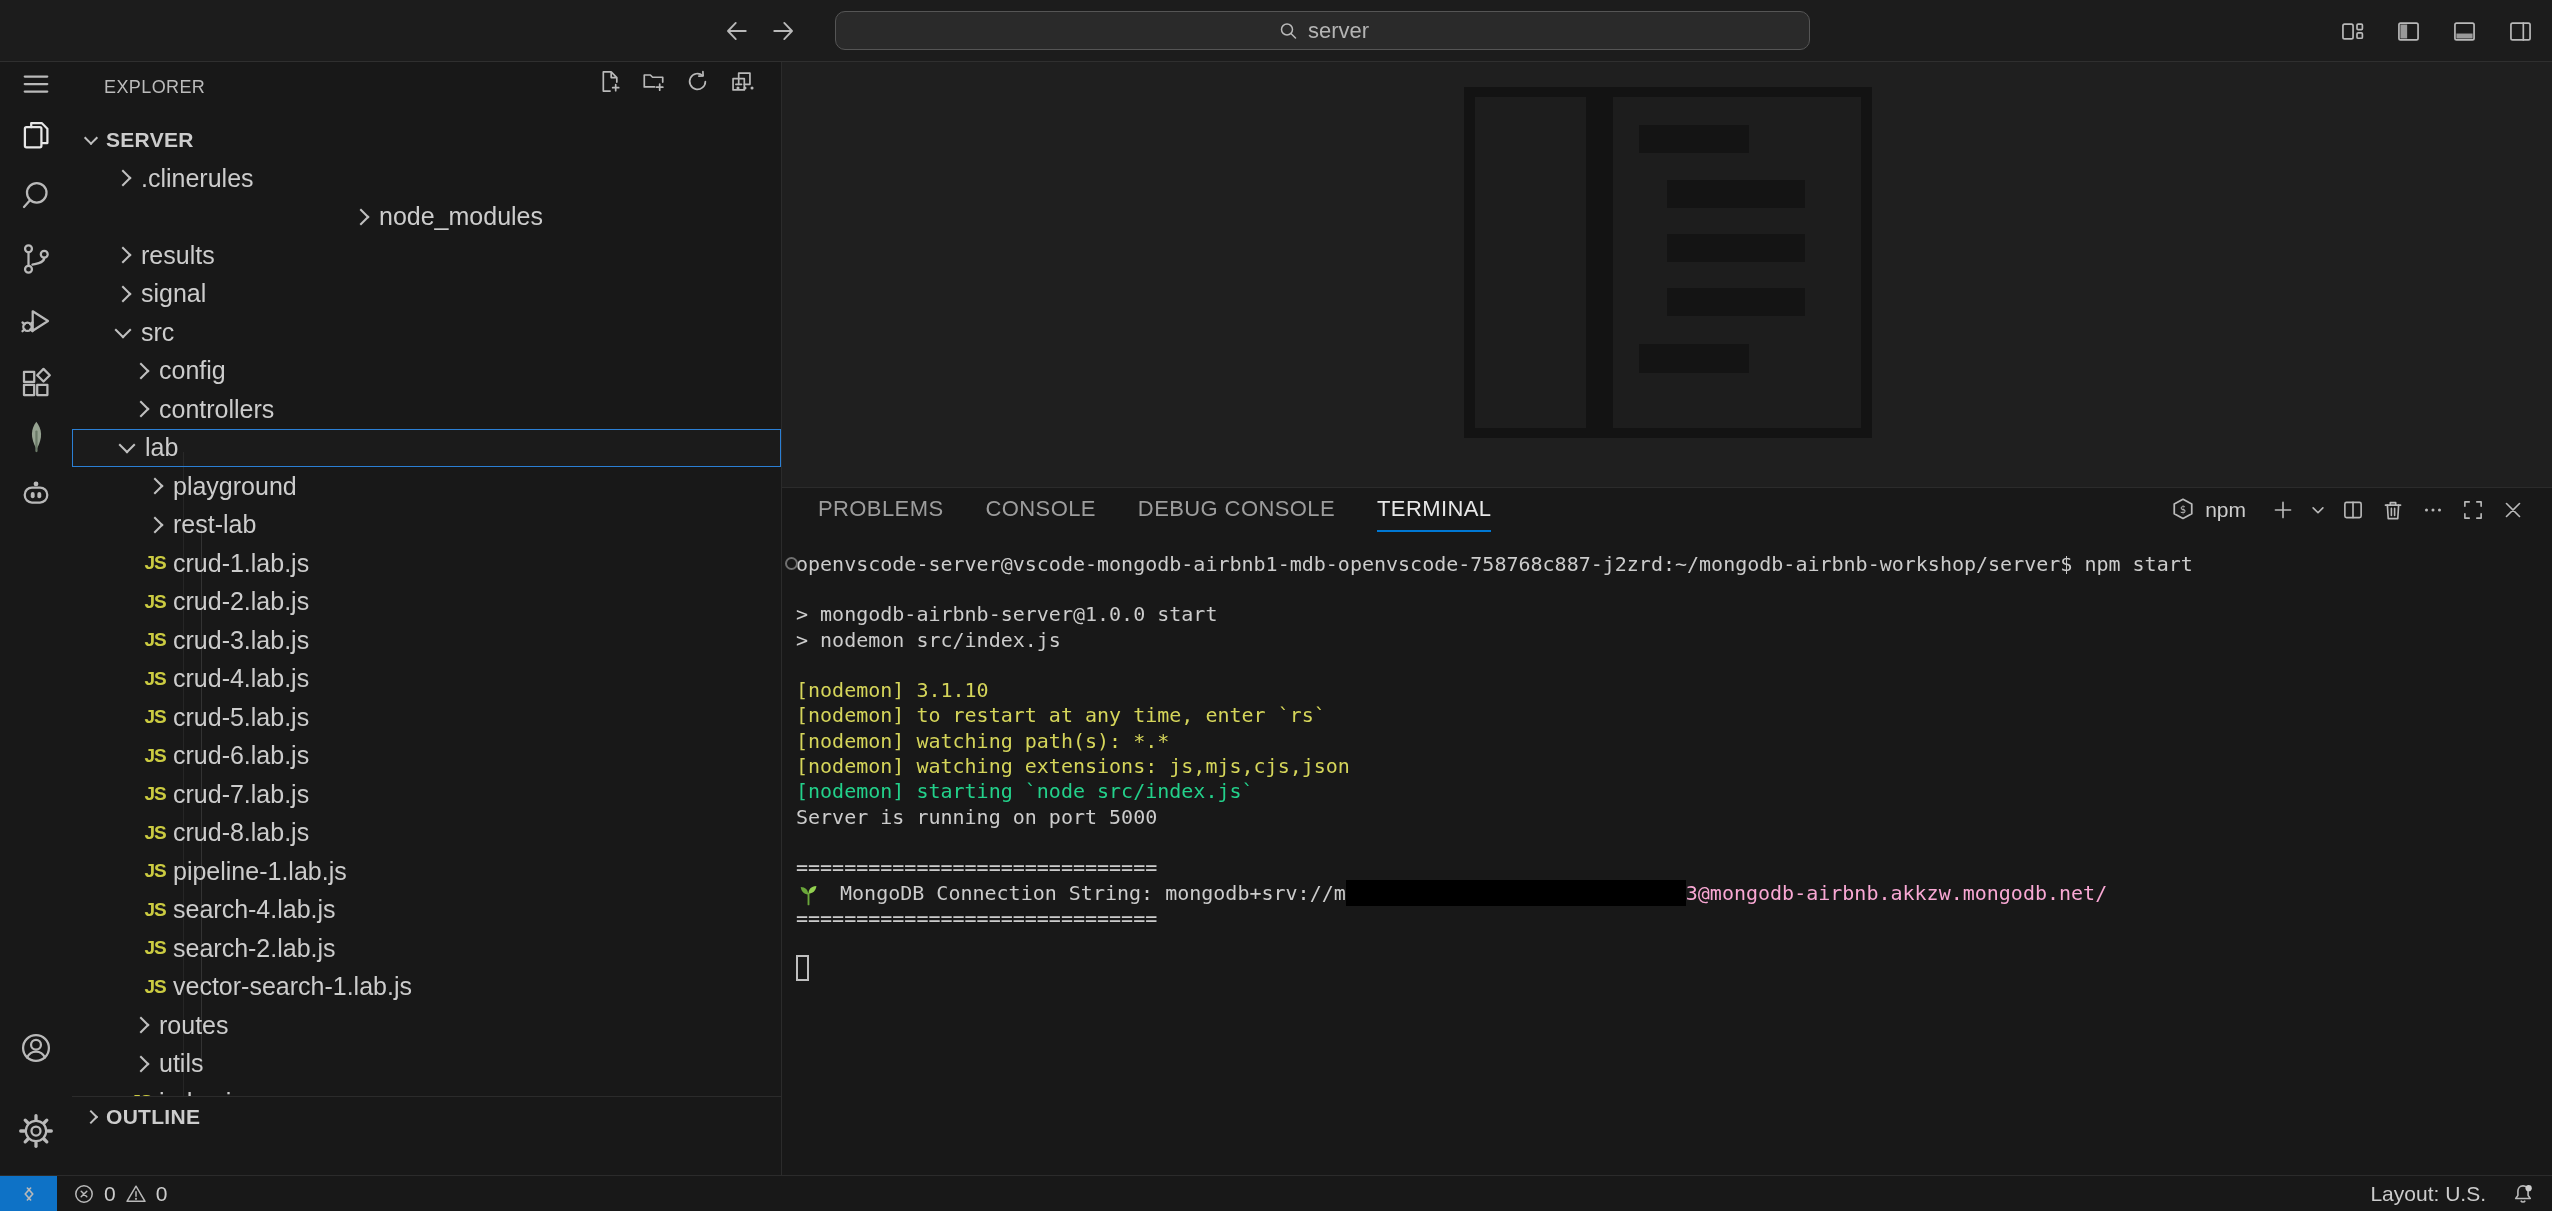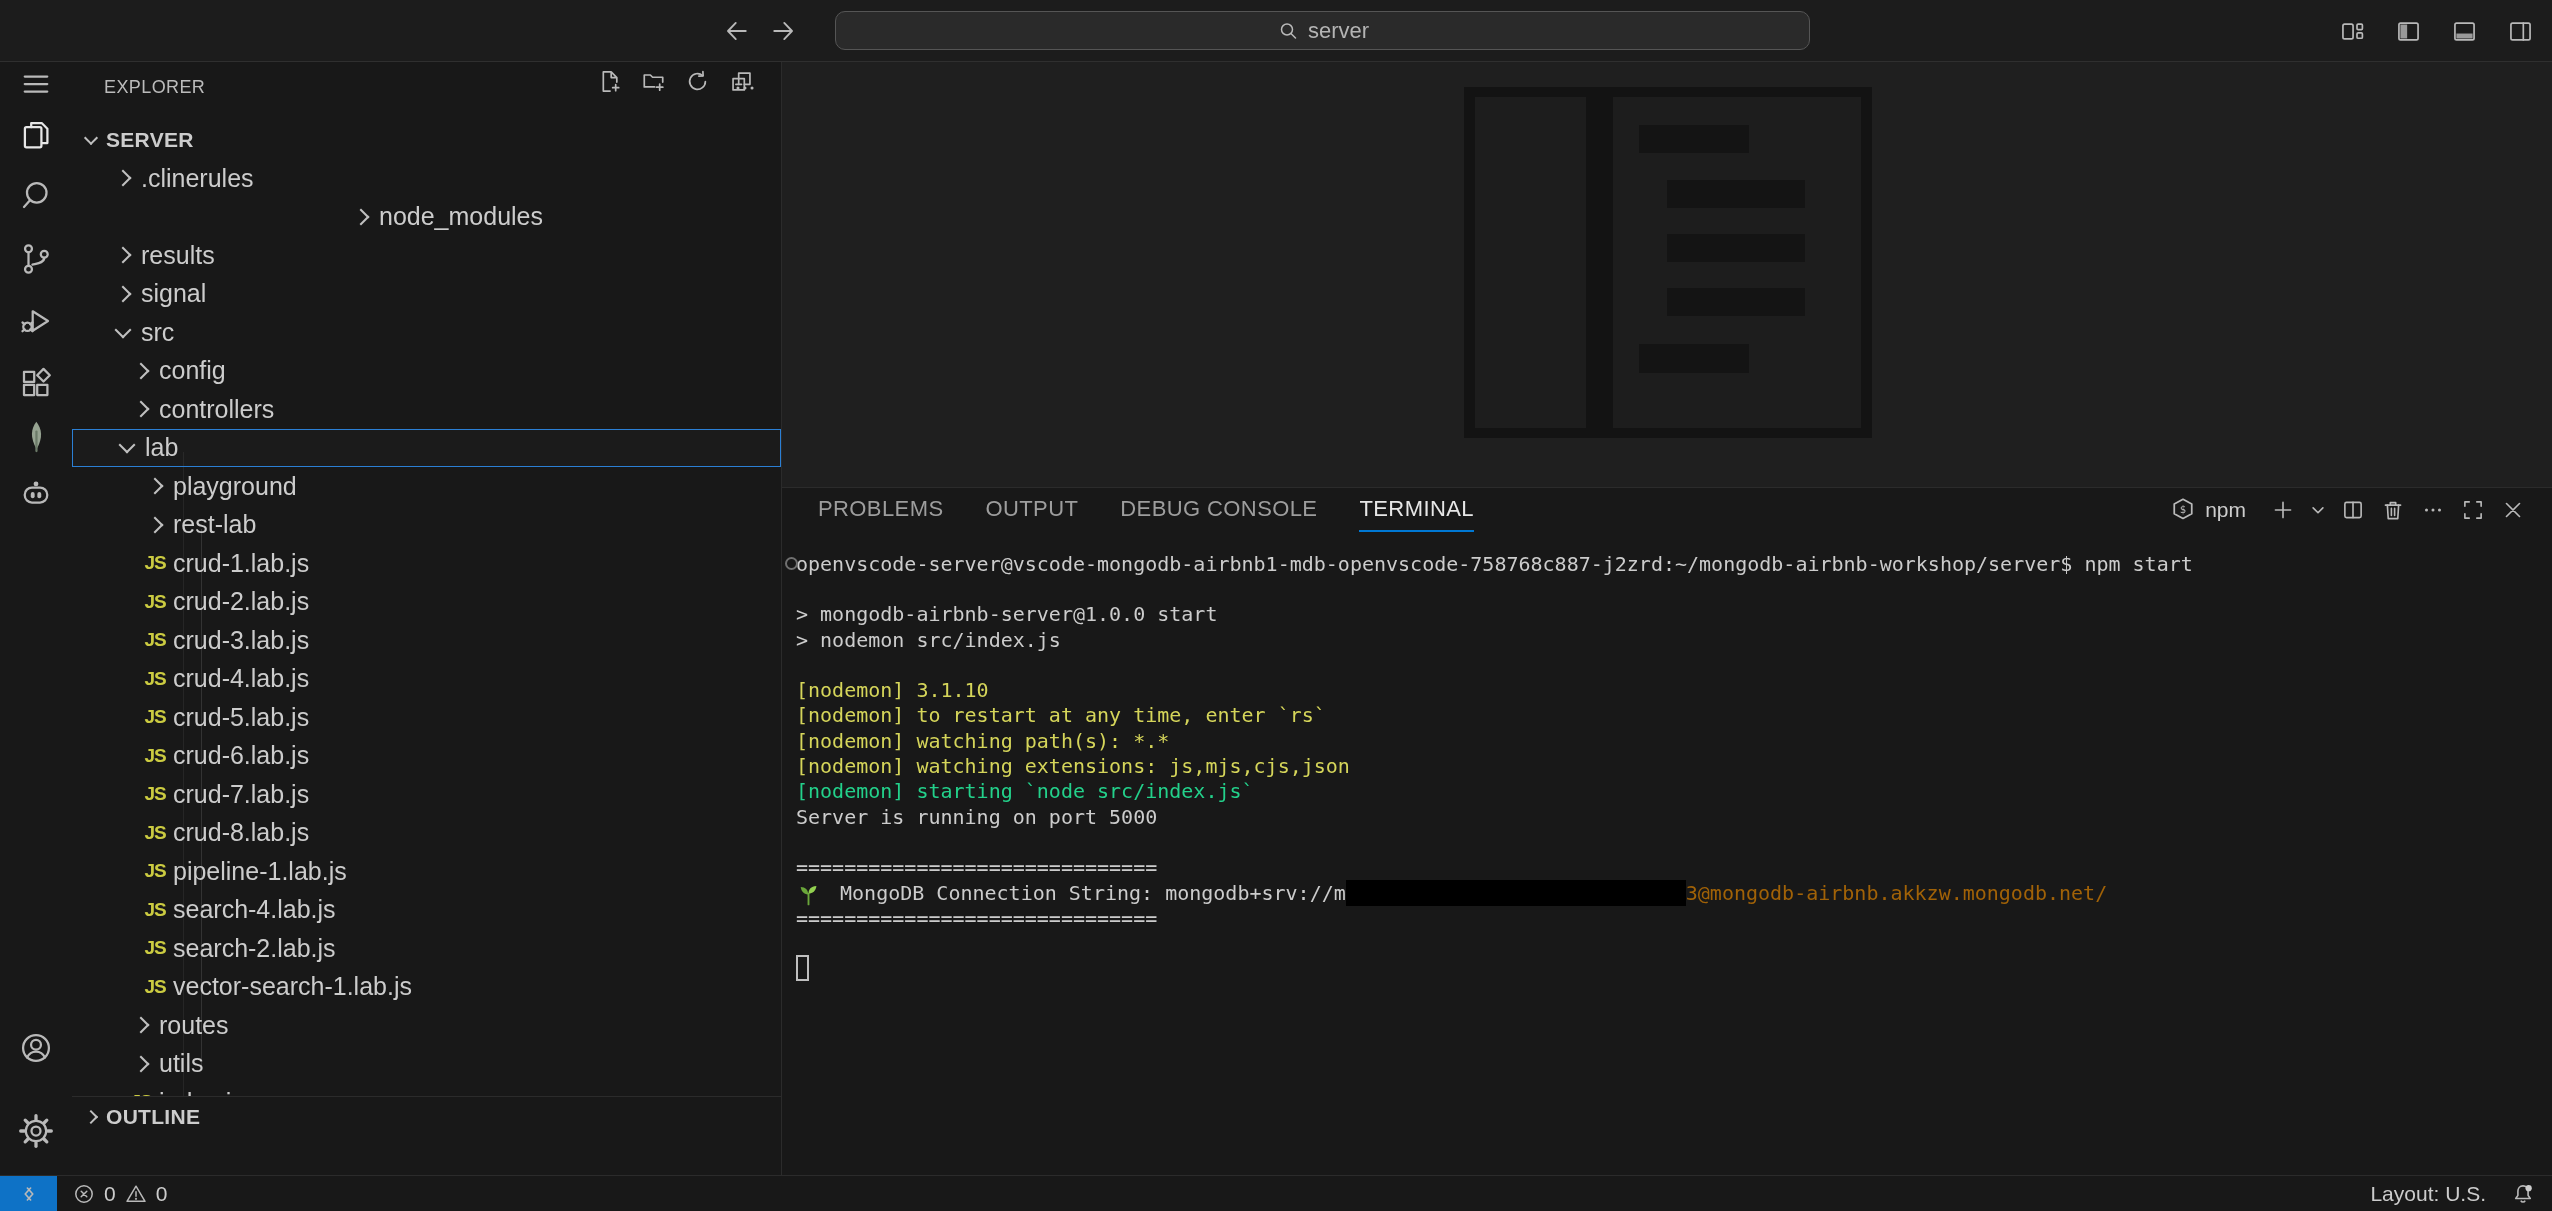--- a/index.html
+++ b/index.html
@@ -482,21 +482,21 @@
         <div class="wm-bar" style="left:54px; top:137px; width:138px; height:28px;"></div>
         <div class="wm-bar" style="left:54px; top:191px; width:138px; height:28px;"></div>
         <div class="wm-bar" style="left:26px; top:247px; width:110px; height:29px;"></div>
       </div>
     </div>
   </div>
 
   <div id="panel">
     <div id="panel-tabs">
         <div class="panel-tab">PROBLEMS</div>
-        <div class="panel-tab">OUTPUT</div>
+        <div class="panel-tab">CONSOLE</div>
         <div class="panel-tab">DEBUG CONSOLE</div>
         <div class="panel-tab active">TERMINAL</div>
       </div>
     <div id="panel-toolbar">
       <div id="shell-group">
         <span class="icon">
             <svg viewBox="0 0 24 24" fill="none" stroke="#b9b9b9" stroke-width="1.5" stroke-linecap="round" stroke-linejoin="round">
               <path d="M12 2.8 L19.5 6.8 V15.2 L12 19.2 L4.5 15.2 V6.8 Z"></path>
               <text x="12" y="14.8" font-size="9" fill="#b9b9b9" stroke="none" text-anchor="middle" font-family="DejaVu Sans Mono, monospace">$</text>
             </svg>
@@ -573,21 +573,21 @@
         <div class="tline"><span class="seg" style="color: rgb(213, 213, 90);">[nodemon] watching path(s): *.*</span></div>
         <div class="tline"><span class="seg" style="color: rgb(213, 213, 90);">[nodemon] watching extensions: js,mjs,cjs,json</span></div>
         <div class="tline"><span class="seg" style="color: rgb(35, 209, 139);">[nodemon] starting `node src/index.js`</span></div>
         <div class="tline"><span class="seg" style="color: rgb(204, 204, 204);">Server is running on port 5000</span></div>
         <div class="tline"></div>
         <div class="tline"><span class="seg" style="color: rgb(204, 204, 204);">==============================</span></div>
         <div class="tline"><span class="icon t-leaf"><svg viewBox="0 0 24 24" fill="none" stroke="#b9b9b9" stroke-width="1.5" stroke-linecap="round" stroke-linejoin="round">
               <path d="M12 21.5 C12 16.5 12 14 12 11.5" stroke="#6aa63a" stroke-width="1.8"></path>
               <path d="M11.8 12 C7 12 5 8.2 4.5 4.8 C9.2 5 11.4 7.3 11.8 12 Z" fill="#6aa63a" stroke="none"></path>
               <path d="M12 11.2 C12 7 14.2 4.3 19.6 3.9 C19.1 8.6 15.9 11.2 12 11.2 Z" fill="#92d050" stroke="none"></path>
-            </svg></span><span class="seg" style="color: rgb(204, 204, 204);"> MongoDB Connection String: mongodb+srv://m</span><span class="redacted"></span><span class="seg" style="color: #a16207;">3@mongodb-airbnb.akkzw.mongodb.net/</span></div>
+            </svg></span><span class="seg" style="color: rgb(204, 204, 204);"> MongoDB Connection String: mongodb+srv://m</span><span class="redacted"></span><span class="seg" style="color: #f9a8d4;">3@mongodb-airbnb.akkzw.mongodb.net/</span></div>
         <div class="tline"><span class="seg" style="color: rgb(204, 204, 204);">==============================</span></div>
         <div class="tline"></div>
         <div class="tline"><span class="t-cursor"></span></div>
       </div>
   </div>
 
   <div id="statusbar">
     <div id="remote-indicator" style="background: rgb(14, 114, 198);">
       <span class="icon">
           <svg viewBox="0 0 24 24" fill="none" stroke="#b9b9b9" stroke-width="1.5" stroke-linecap="round" stroke-linejoin="round">

